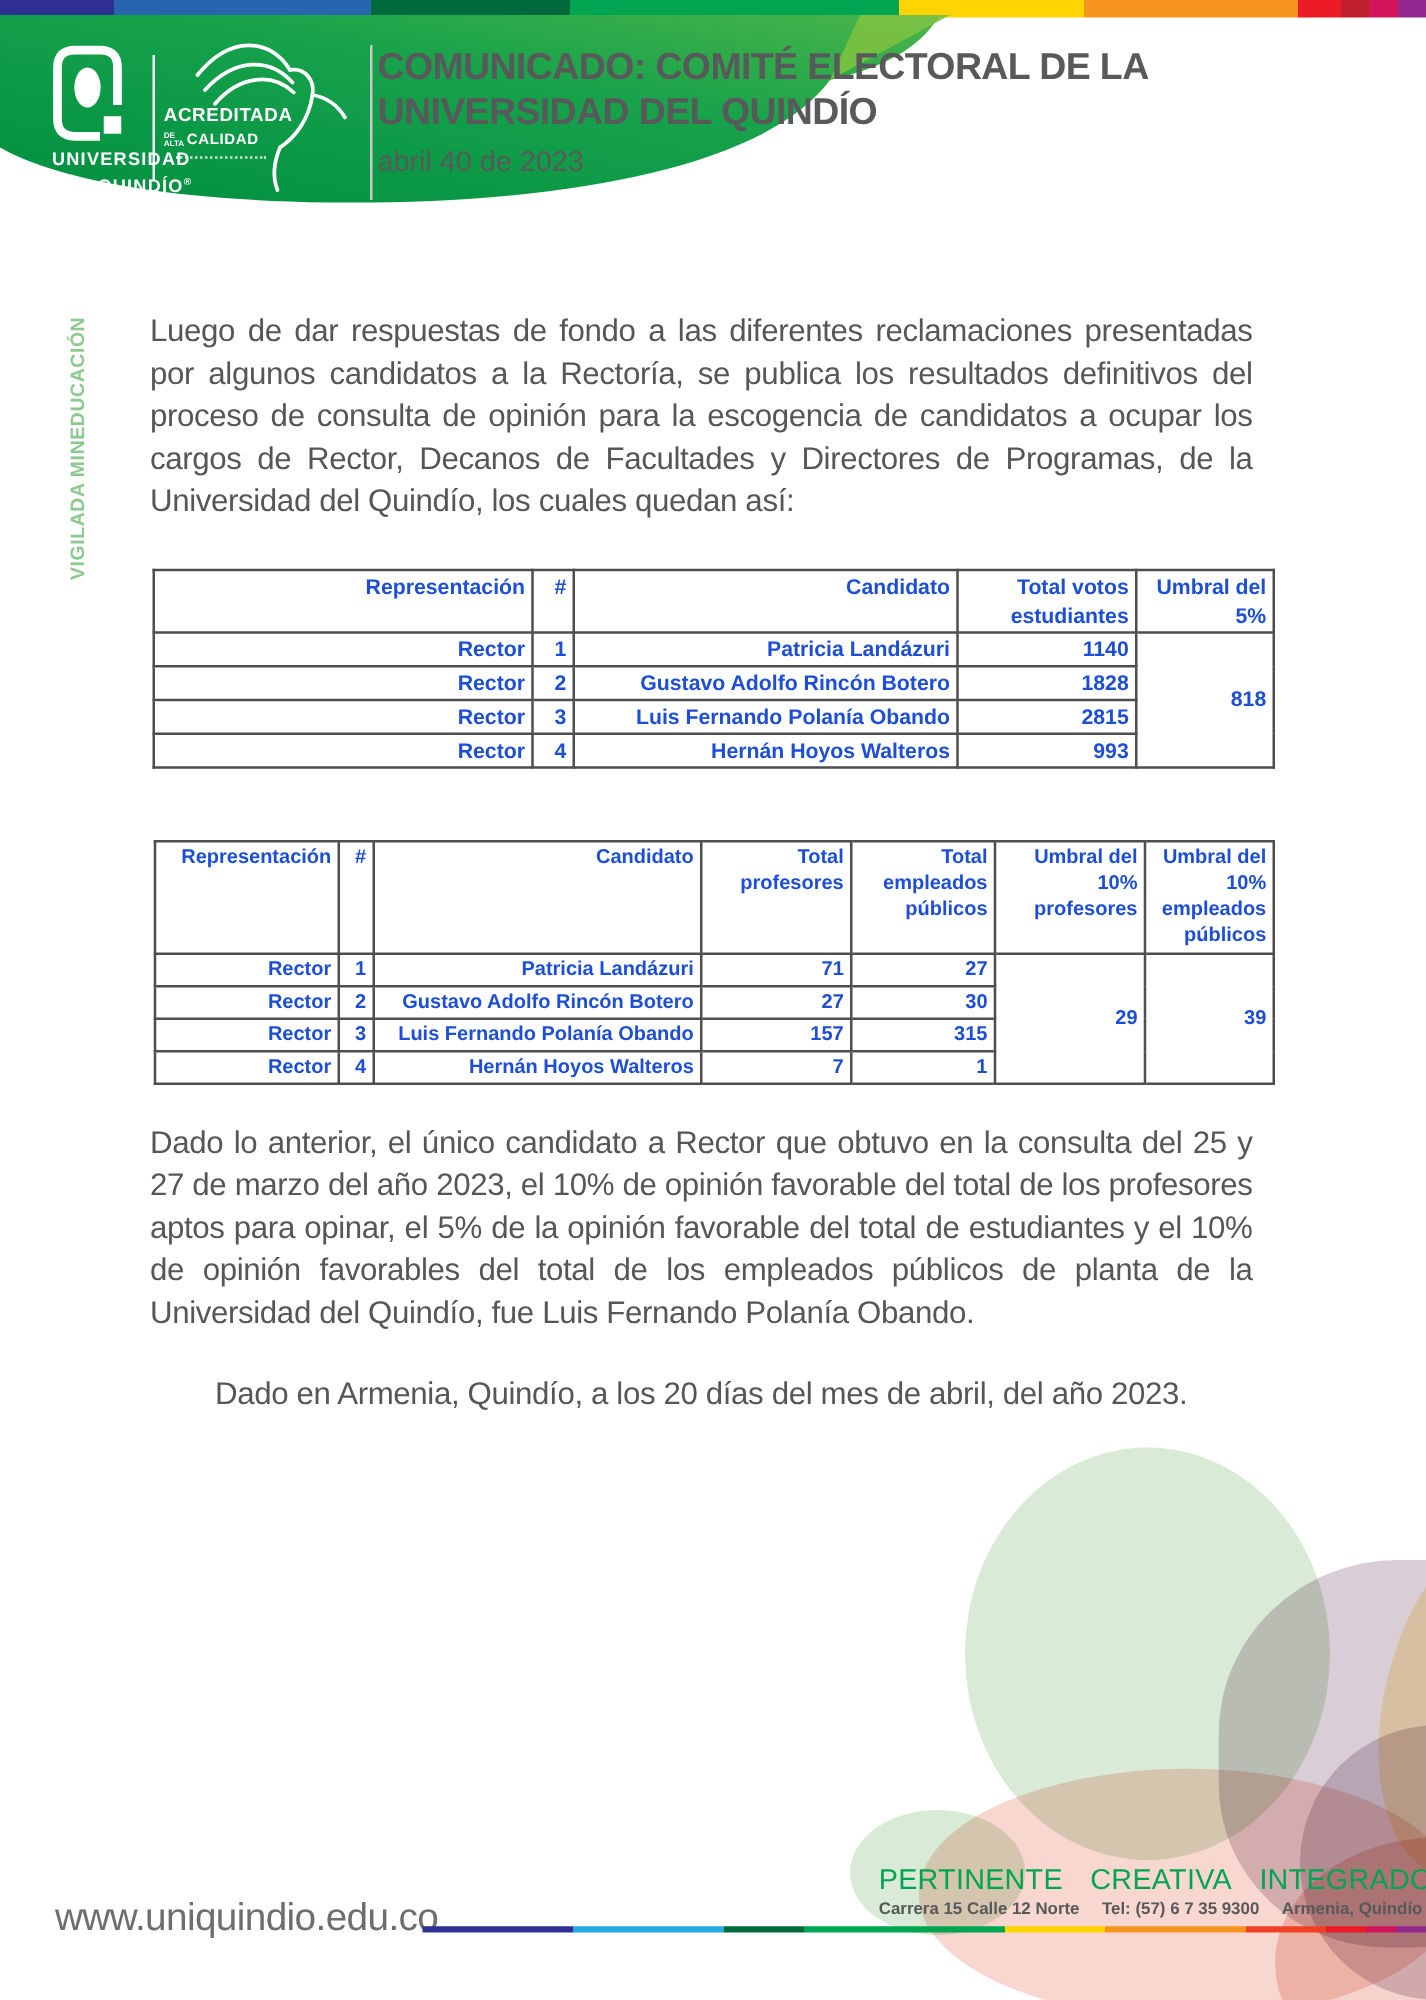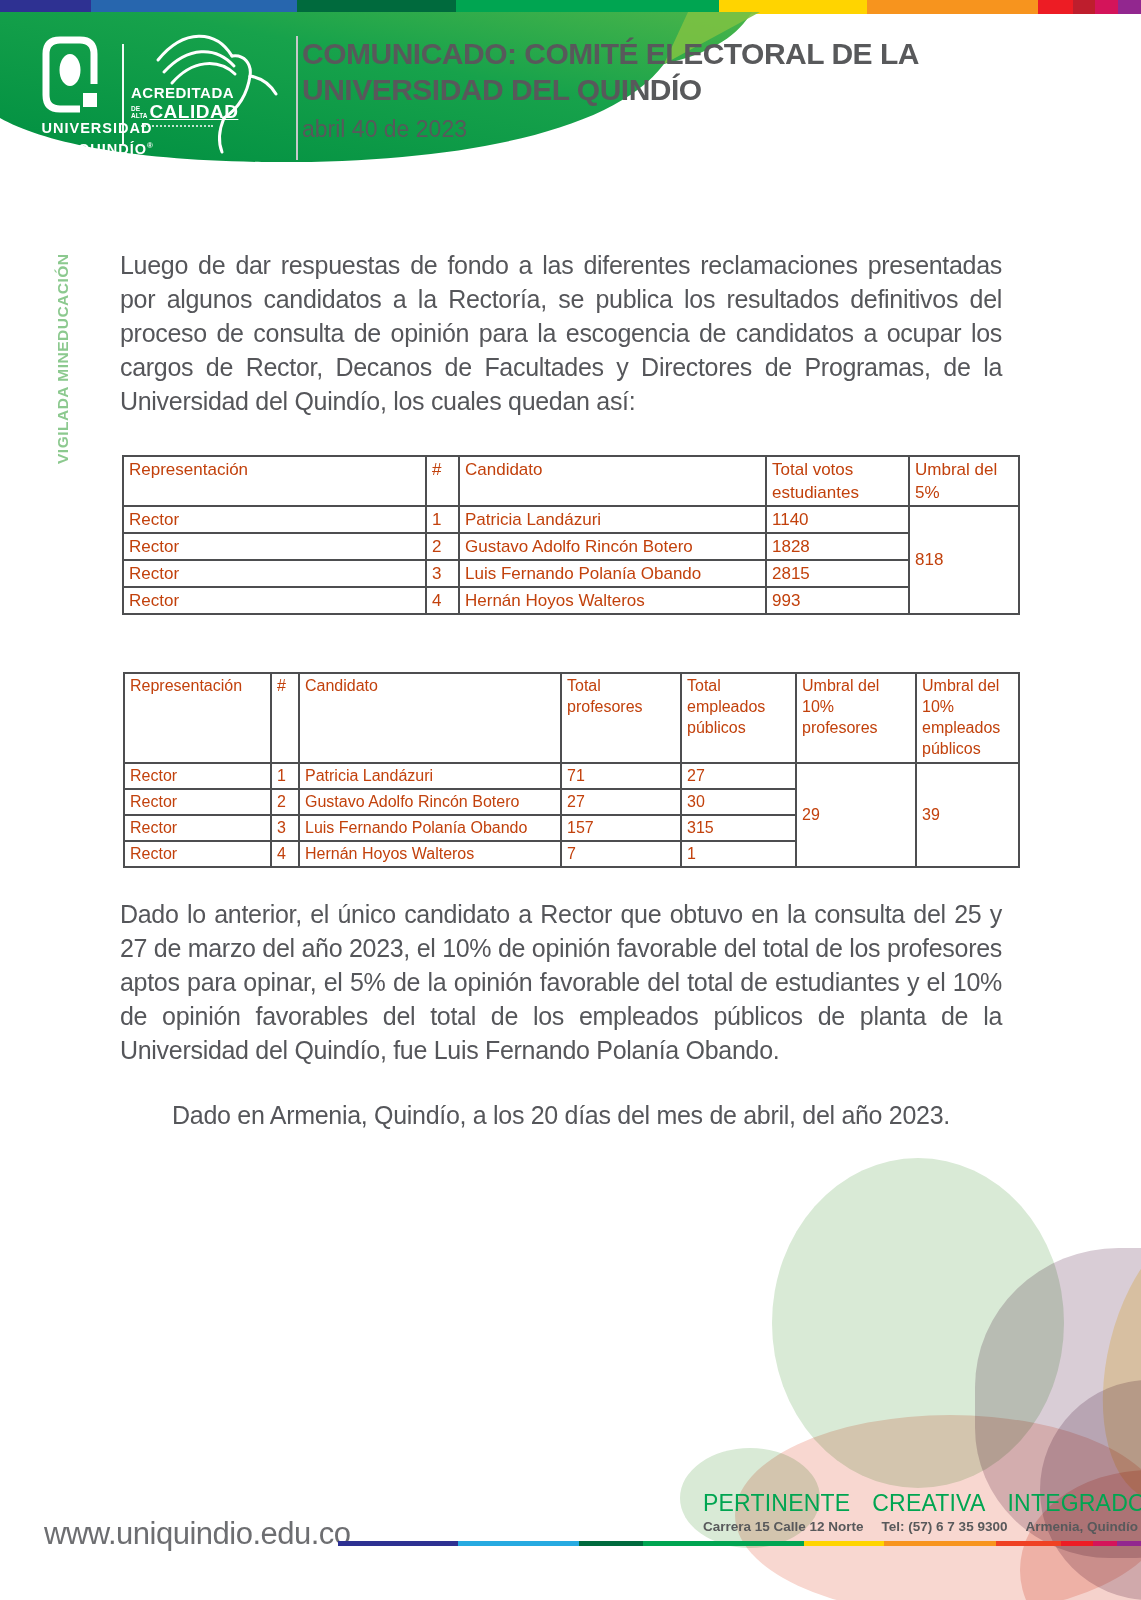--- a/index.html
+++ b/index.html
@@ -27,21 +27,21 @@
   .logo-univ-text{
     position:absolute;top:108px;left:22px;width:150px;color:#fff;
     font-weight:bold;font-size:14.5px;line-height:17px;letter-spacing:1px;text-align:center;
   }
   .logo-reg{font-size:8px;vertical-align:super;letter-spacing:0;}
   .logo-divider{position:absolute;top:32px;left:122px;width:2px;height:100px;background:rgba(255,255,255,.95);}
   .accred{position:absolute;top:72px;left:131px;color:#fff;width:110px;}
   .accred-line1{font-weight:bold;font-size:15px;letter-spacing:.5px;}
   .accred-line2{display:flex;align-items:flex-end;margin-top:1px;}
   .accred-small{font-size:6.5px;line-height:7px;font-weight:bold;margin-right:2px;padding-bottom:2px;}
-  .accred-big{font-weight:bold;font-size:19px;line-height:19px;letter-spacing:.5px;text-decoration:underline;}
+  .accred-big{font-weight:bold;font-size:12px;line-height:19px;letter-spacing:.5px;}
   .accred-fineprint{margin-top:4px;margin-left:10px;width:72px;border-top:2px dotted rgba(255,255,255,.75);height:0;}
   
   .title-block{
     position:absolute;top:36px;left:296px;padding-left:4px;width:760px;
     border-left:2px solid #c7c8ca;min-height:124px;
   }
   .doc-title{font-size:30px;line-height:36px;font-weight:bold;color:#58595b;letter-spacing:-.5px;}
   .doc-date{font-size:23px;color:#58595b;margin-top:8px;}
   
   .vigilada{
@@ -53,22 +53,22 @@
   .para{
     position:absolute;left:120px;width:882px;text-align:justify;
     font-size:25px;line-height:34px;letter-spacing:-.3px;color:#55565a;
   }
   .para.p1{top:248px;}
   .para.p2{top:897px;}
   .para.p3{top:1098px;text-align:center;}
   
   table.res{border-collapse:collapse;position:absolute;table-layout:fixed;background:#fff;}
   table.res td,table.res th{
-    border:2px solid #4d4e50;font-weight:normal;color:#c2410c;
-    text-align:left;padding:1px 5px;overflow:hidden;
+    border:2px solid #4d4e50;font-weight:bold;color:#1d4ed8;
+    text-align:right;padding:1px 5px;overflow:hidden;
   }
   table.res th{vertical-align:top;}
   .t1{left:122px;top:455px;width:896px;font-size:17px;}
   .t1 th{height:46px;line-height:23px;}
   .t1 td{height:23px;}
   .t2{left:123px;top:672px;width:895px;font-size:16px;}
   .t2 th{height:86px;line-height:21px;}
   .t2 td{height:22px;}
   td.cand{text-align:left;padding-left:8px;}
   

